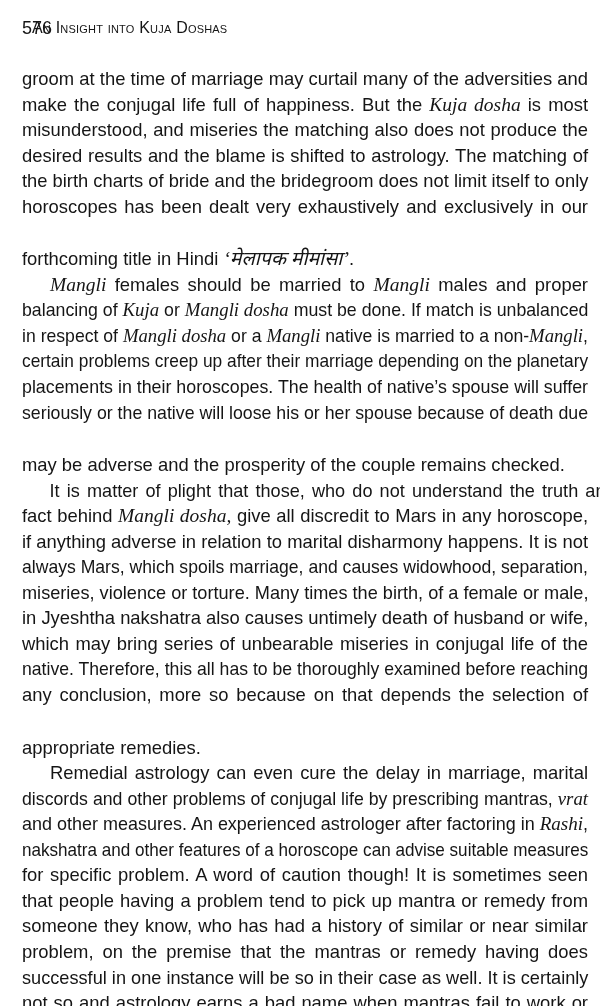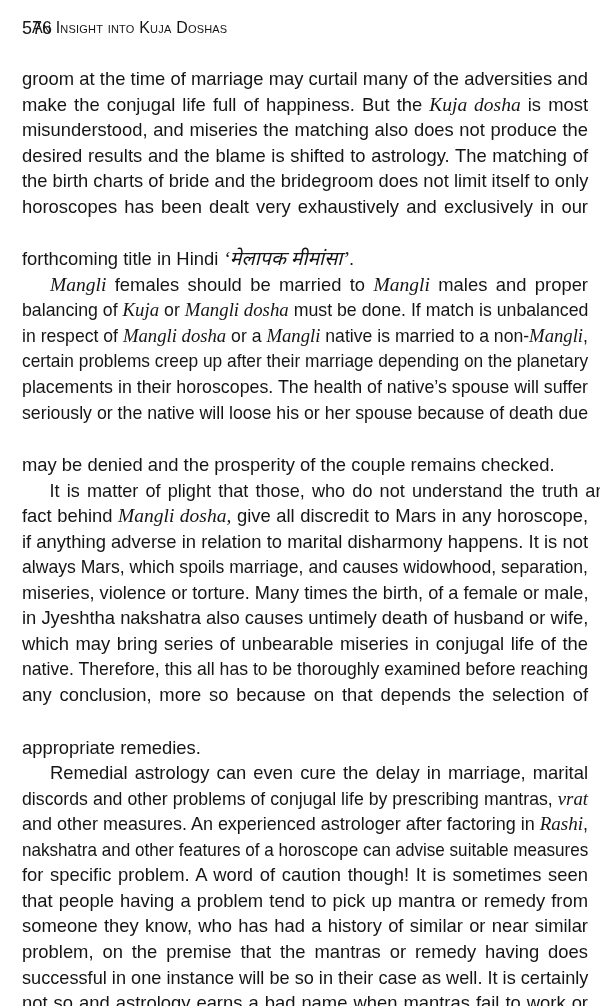--- a/index.html
+++ b/index.html
@@ -49,21 +49,21 @@
     <div class="line"><span class="seg">desired results and the blame is shifted to astrology. The matching of</span></div>
     <div class="line" style="width: 568px; transform: scaleX(0.996479);"><span class="seg">the birth charts of bride and the bridegroom does not limit itself to only</span></div>
     <div class="line"><span class="seg">horoscopes has been dealt very exhaustively and exclusively in our</span></div>
     <div class="line last"><span class="seg">forthcoming title in Hindi </span><span class="seg it">‘मेलापक  मीमांसा’</span><span class="seg">.</span></div>
     <div class="line indent"><span class="seg it">Mangli</span><span class="seg"> females should be married to </span><span class="seg it">Mangli</span><span class="seg"> males and proper</span></div>
     <div class="line" style="width: 587px; transform: scaleX(0.964225);"><span class="seg">balancing of </span><span class="seg it">Kuja</span><span class="seg"> or </span><span class="seg it">Mangli dosha</span><span class="seg"> must be done. If match is unbalanced</span></div>
     <div class="line" style="width: 591px; transform: scaleX(0.957699);"><span class="seg">in respect of </span><span class="seg it">Mangli dosha</span><span class="seg"> or a </span><span class="seg it">Mangli</span><span class="seg"> native is married to a non-</span><span class="seg it">Mangli</span><span class="seg">,</span></div>
     <div class="line" style="width: 601px; transform: scaleX(0.941764);"><span class="seg">certain problems creep up after their marriage depending on the planetary</span></div>
     <div class="line" style="width: 585px; transform: scaleX(0.967521);"><span class="seg">placements in their horoscopes. The health of native’s spouse will suffer</span></div>
     <div class="line" style="width: 587px; transform: scaleX(0.964225);"><span class="seg">seriously or the native will loose his or her spouse because of death due</span></div>
-    <div class="line last"><span class="seg">may be denied and the prosperity of the couple remains checked.</span></div>
+    <div class="line last"><span class="seg">may be adverse and the prosperity of the couple remains checked.</span></div>
     <div class="line indent" style="width: 575px; transform: scaleX(0.984348);"><span class="seg">It is matter of plight that those, who do not understand the truth and</span></div>
     <div class="line"><span class="seg">fact behind </span><span class="seg it">Mangli dosha,</span><span class="seg"> give all discredit to Mars in any horoscope,</span></div>
     <div class="line"><span class="seg">if anything adverse in relation to marital disharmony happens. It is not</span></div>
     <div class="line" style="width: 592px; transform: scaleX(0.956081);"><span class="seg">always Mars, which spoils marriage, and causes widowhood, separation,</span></div>
     <div class="line" style="width: 574px; transform: scaleX(0.986063);"><span class="seg">miseries, violence or torture. Many times the birth, of a female or male,</span></div>
     <div class="line"><span class="seg">in Jyeshtha nakshatra also causes untimely death of husband or wife,</span></div>
     <div class="line"><span class="seg">which may bring series of unbearable miseries in conjugal life of the</span></div>
     <div class="line" style="width: 591px; transform: scaleX(0.957699);"><span class="seg">native. Therefore, this all has to be thoroughly examined before reaching</span></div>
     <div class="line"><span class="seg">any conclusion, more so because on that depends the selection of</span></div>
     <div class="line last"><span class="seg">appropriate remedies.</span></div>

